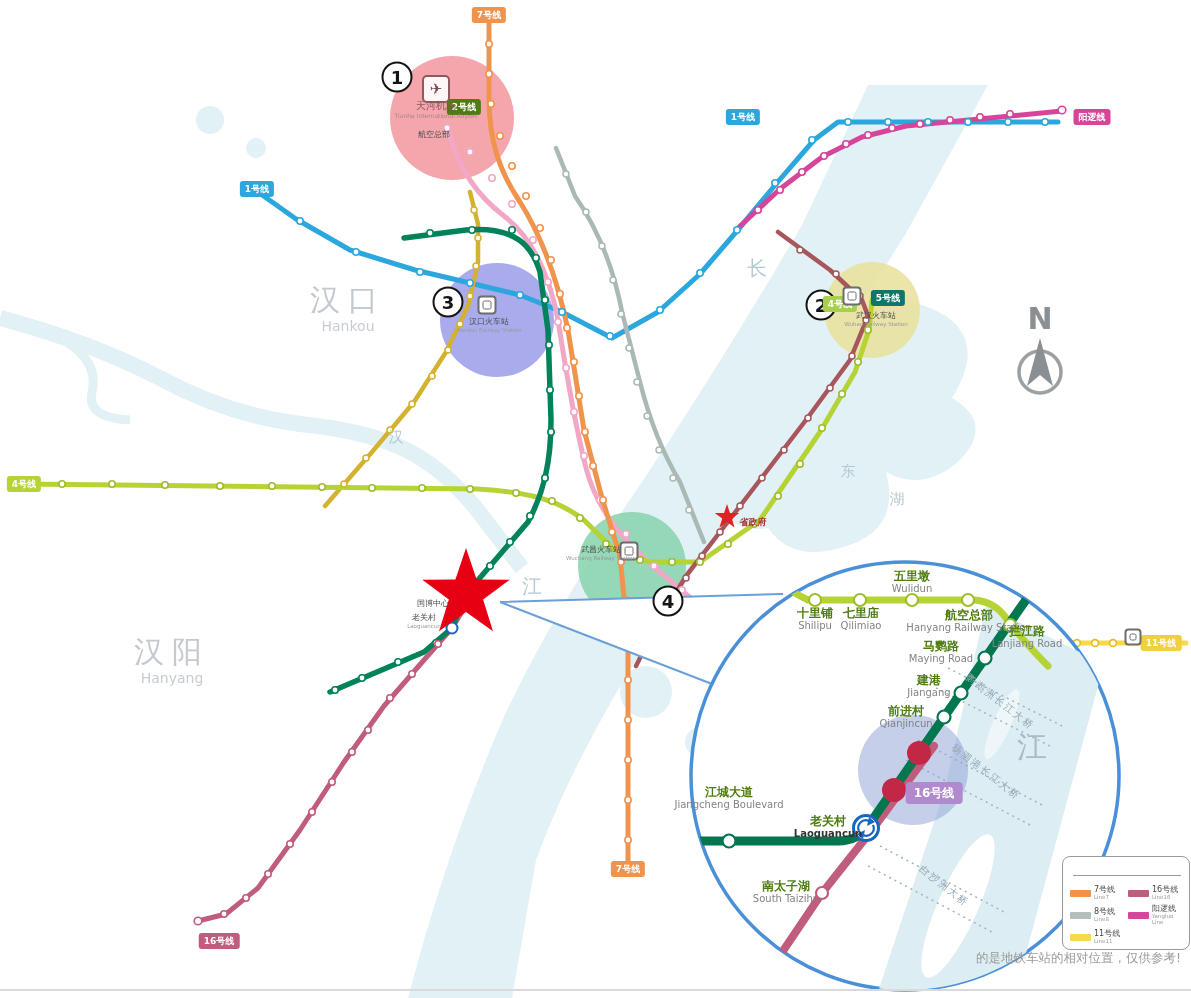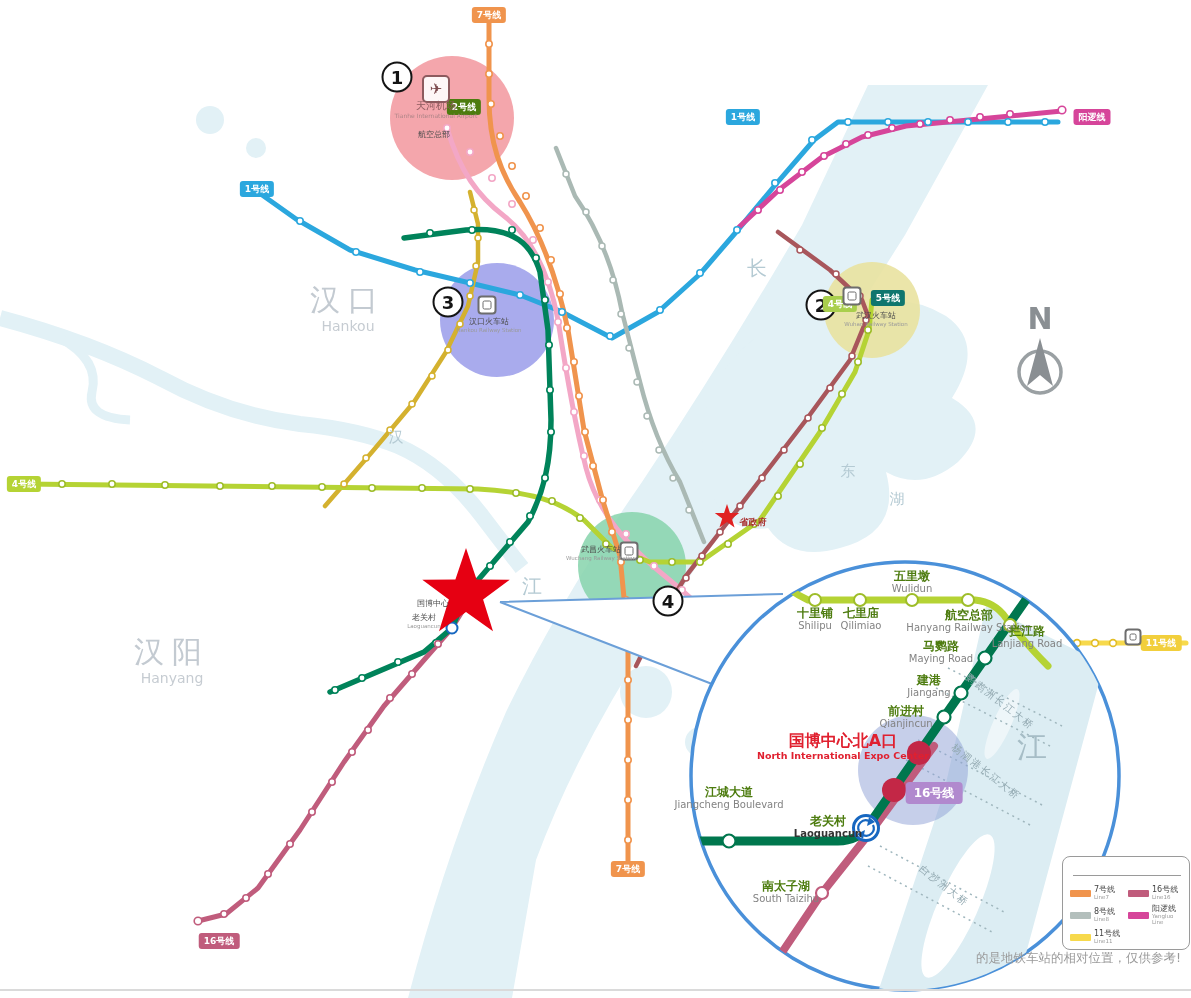--- a/index.html
+++ b/index.html
@@ -448,24 +448,20 @@
   <span class="en">Maying Road</span>
 </div>
 <div class="lbl st" style="left:929px;top:686px">
   <span class="zh">建港</span>
   <span class="en">Jiangang</span>
 </div>
 <div class="lbl st" style="left:906px;top:717px">
   <span class="zh">前进村</span>
   <span class="en">Qianjincun</span>
 </div>
-<div class="lbl expo" style="left:843px;top:746px">
-  <span class="zh">国博中心北A口</span>
-  <span class="en">North International Expo Center</span>
-</div>
 <div class="lbl st bold-en" style="left:828px;top:827px">
   <span class="zh">老关村</span>
   <span class="en">Laoguancun</span>
 </div>
 <div class="lbl st" style="left:729px;top:798px">
   <span class="zh">江城大道</span>
   <span class="en">Jiangcheng Boulevard</span>
 </div>
 <div class="lbl st" style="left:786px;top:892px">
   <span class="zh">南太子湖</span>

